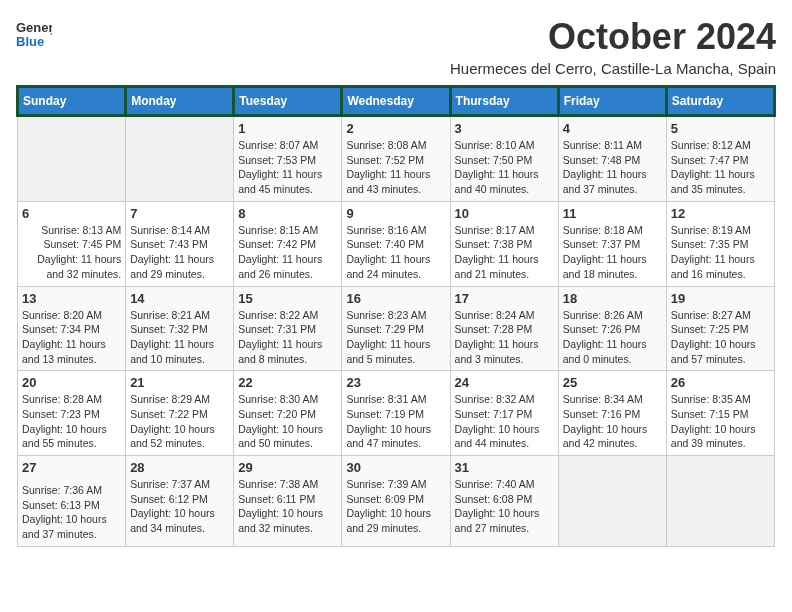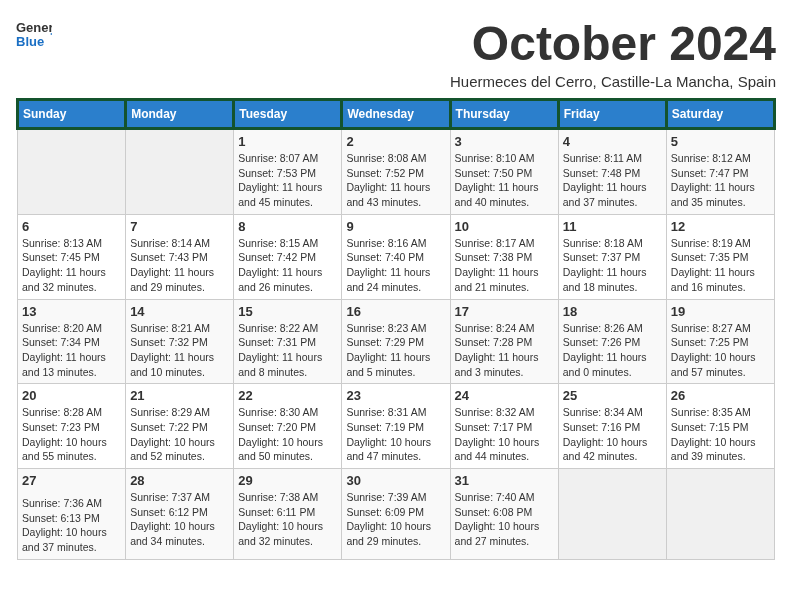--- a/index.html
+++ b/index.html
@@ -13,21 +13,21 @@
     .header {
       display: flex;
       align-items: flex-start;
       justify-content: space-between;
       margin-bottom: 4px;
     }
     .title-block {
       text-align: right;
     }
     .month-title {
-      font-size: 48px;
+      font-size: 36px;
       font-weight: bold;
       color: #333;
     }
     .location-title {
       font-size: 15px;
       color: #333;
       margin-top: 2px;
     }
     table {
       width: 100%;
@@ -141,21 +141,21 @@
         <td>
           <span class="day-number">5</span>
           <div class="day-info" style="white-space: pre-line;">Sunrise: 8:12 AM
 Sunset: 7:47 PM
 Daylight: 11 hours and 35 minutes.</div>
         </td>
       </tr>
       <tr>
         <td>
           <span class="day-number">6</span>
-          <div class="day-info" style="white-space: pre-line;">Sunrise: 8:13 AM
+          <div class="day-info" style="white-space: pre-line; text-align: right;">Sunrise: 8:13 AM
 Sunset: 7:45 PM
 Daylight: 11 hours and 32 minutes.</div>
         </td>
         <td>
           <span class="day-number">7</span>
           <div class="day-info" style="white-space: pre-line;">Sunrise: 8:14 AM
 Sunset: 7:43 PM
 Daylight: 11 hours and 29 minutes.</div>
         </td>
         <td>

